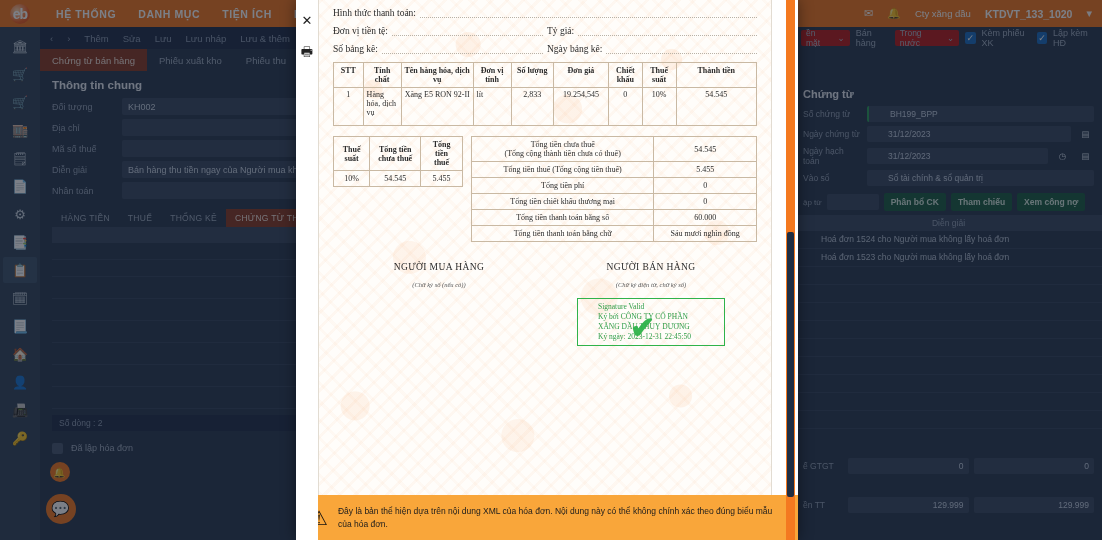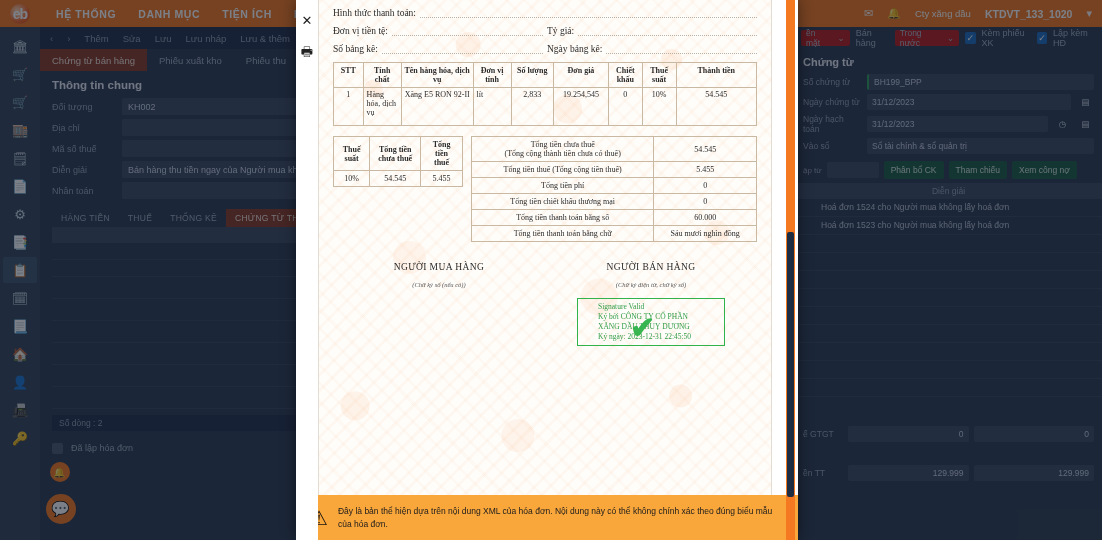--- a/index.html
+++ b/index.html
@@ -133,36 +133,36 @@
     padding: 0 6px; font-size: 9px; color: #9fadc0;
   }
   .rc-select {
     background: #b91c1c; border-radius: 2px; height: 16px; padding: 0 5px;
     display: flex; align-items: center; gap: 12px; font-size: 8.5px; color: #aab7c9;
   }
   .rc-check {
     width: 12px; height: 12px; background: #1b6ec2; border-radius: 2px; color: #fff;
     font-size: 9px; display: flex; align-items: center; justify-content: center;
   }
-  .rc-title { font-size: 11px; font-weight: bold; color: #e7ecf3; padding: 7px 20px 4px 8px; }
+  .rc-title { font-size: 11px; font-weight: bold; color: #e7ecf3; padding: 7px 20px 4px 8px; margin-top: 32px; }
   .rc-row { display: flex; align-items: center; padding: 2px 8px; gap: 6px; }
   .rc-label { width: 58px; font-size: 8.5px; color: #93a1b6; flex: none; }
   .rc-field {
     flex: 1; height: 16px; background: #3b4a63; border-radius: 2px; font-size: 8.5px;
-    color: #c2cfe0; padding: 0 5px; display: flex; align-items: center;
+    color: #c2cfe0; padding: 0 21px; display: flex; align-items: center;
   }
   .rc-field.accent { border-left: 2px solid #2e9e5b; }
   .rc-ibtn {
     width: 17px; height: 16px; background: #2b3a50; border-radius: 2px; color: #cfdae8;
     font-size: 8.5px; display: flex; align-items: center; justify-content: center; flex: none;
   }
   .rc-btnbar { display: flex; gap: 5px; padding: 5px 8px 4px 8px; align-items: center; }
   .rc-btn {
     background: #1b5e43; color: #d5e8de; font-size: 8.5px; padding: 4px 7px;
-    border-radius: 2px; cursor: pointer; white-space: nowrap;
+    border-radius: 2px; cursor: pointer; white-space: nowrap; font-weight: bold;
   }
   .rc-grid-head {
     background: #3a4a63; color: #93a1b6; font-size: 8.5px; text-align: center; padding: 3px 0;
   }
   .rc-grid-row {
     font-size: 8.5px; color: #b6c3d4; padding: 3px 0 3px 26px;
     border-bottom: 1px solid #36455d; height: 18px;
   }
   .rc-grid-empty { height: 18px; border-bottom: 1px solid #36455d; }
   .rc-sum-row { display: flex; align-items: center; gap: 5px; padding: 2px 8px; margin-top: 19px; }

